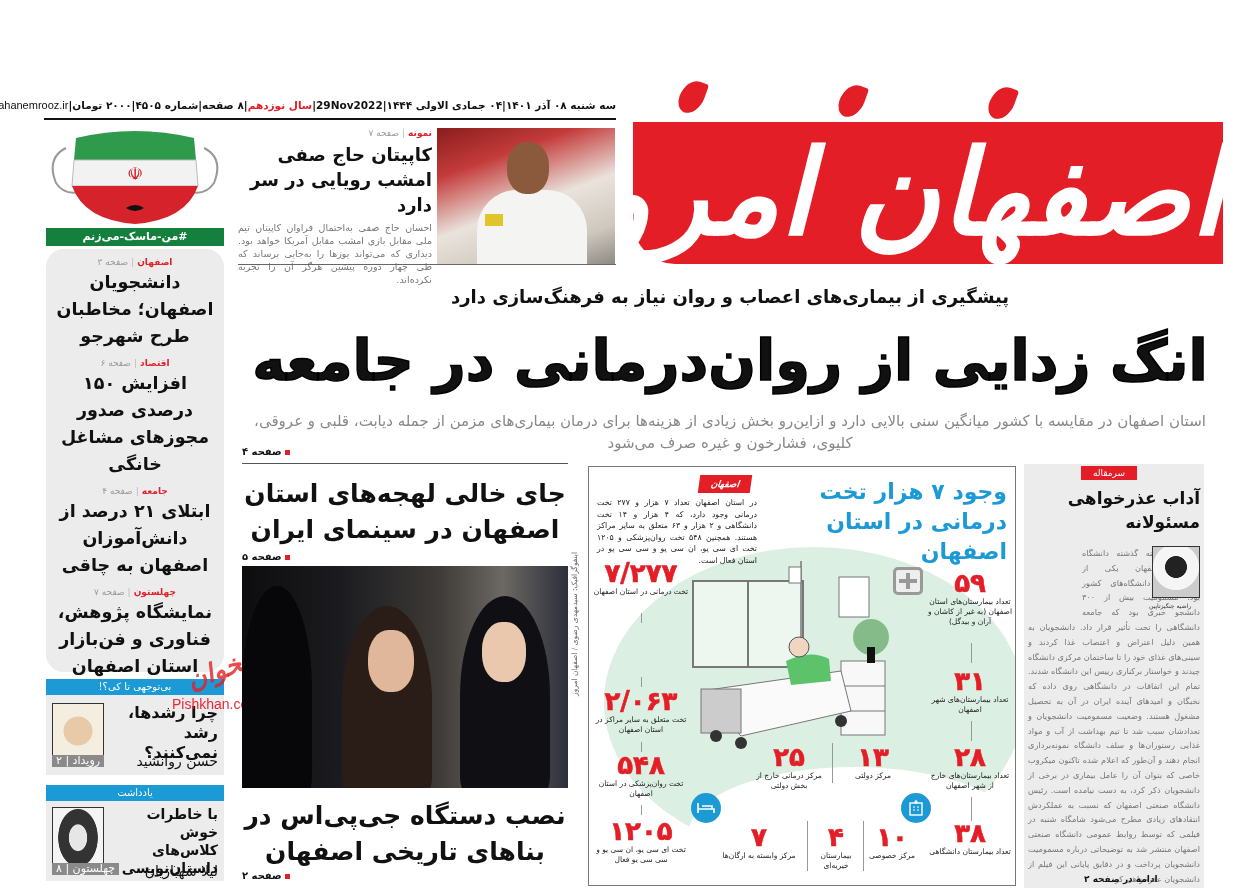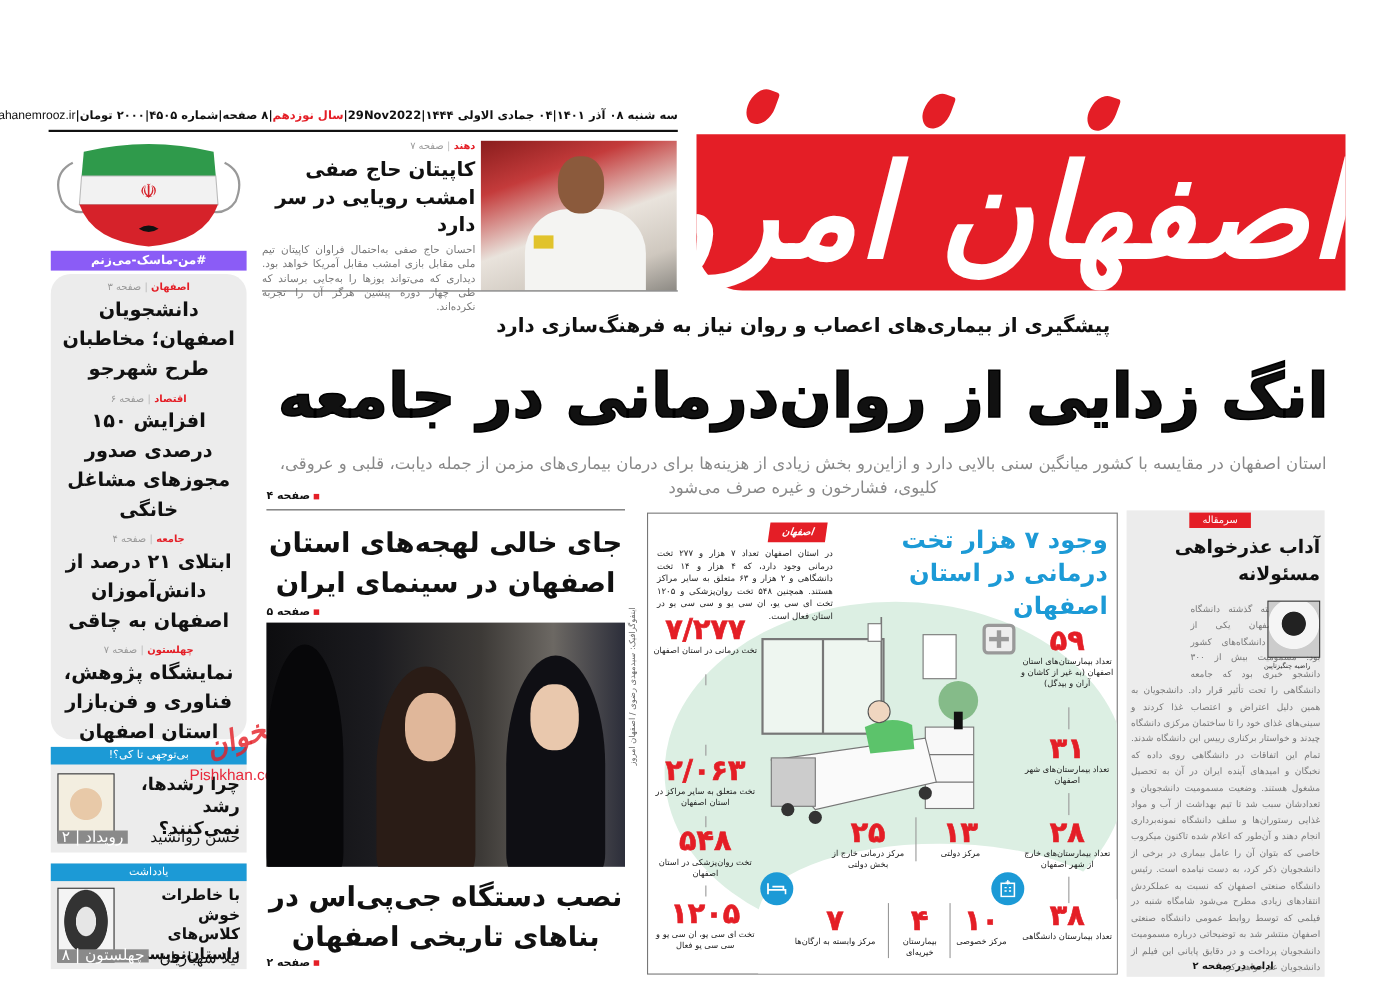--- a/index.html
+++ b/index.html
@@ -43,33 +43,33 @@
 
   .sport-block { position: absolute; left: 238px; top: 128px; width: 194px; text-align: right; }
   .sport-title { font-size: 18px; font-weight: bold; line-height: 25px; margin-top: 4px; }
   .sport-body { font-size: 9.5px; color: #777; line-height: 13px; margin-top: 4px; text-align: justify; }
   .rule-sport { position: absolute; left: 238px; top: 264px; width: 378px; height: 1px; background: #666; }
 
   
   .mask-art { position: absolute; left: 46px; top: 128px; width: 178px; height: 98px; }
   .mask-tag {
     position: absolute; left: 46px; top: 228px; width: 178px; height: 18px;
-    background: #8b5cf6; color: #fff; font-size: 11px; font-weight: bold; text-align: center; line-height: 18px;
+    background: #15803d; color: #fff; font-size: 11px; font-weight: bold; text-align: center; line-height: 18px;
   }
   .left-news { position: absolute; left: 46px; top: 249px; width: 178px; height: 423px; background: #ececec; border-radius: 18px; }
   .ln-item { text-align: center; padding: 0 6px; }
   .ln-item .kicker { display: block; text-align: center; padding-top: 8px; }
   .ln-title { font-size: 17.5px; font-weight: bold; line-height: 27px; margin-top: 2px; }
 
   .opinion-box { position: absolute; left: 46px; width: 178px; background: #ececec; }
   .op-head { height: 16px; background: #1c9ad6; color: #fff; font-size: 10px; font-weight: normal; text-align: center; line-height: 16px; }
   .op-photo { position: absolute; left: 6px; width: 52px; height: 62px; border: 1px solid #333; }
   .op-title { position: absolute; right: 6px; font-size: 16px; font-weight: bold; line-height: 20px; text-align: right; }
   .op-author { position: absolute; right: 6px; font-size: 14px; }
-  .op-page { position: absolute; left: 6px; height: 12px; padding: 0 4px; background: #8a8a8a; color: #fff; font-size: 14px; line-height: 12px; }
+  .op-page { position: absolute; left: 6px; height: 12px; padding: 0 4px; background: #8a8a8a; color: #fff; font-size: 11px; line-height: 12px; }
 
   .watermark { position: absolute; left: 168px; top: 650px; width: 120px; height: 70px; pointer-events: none; }
   .wm-fa { position: absolute; right: 8px; top: 0; color: rgba(228,30,38,0.8); font-family: "DejaVu Serif", serif; font-style: italic; font-size: 26px; font-weight: bold; transform: rotate(-20deg); }
   .wm-en { position: absolute; left: 4px; top: 46px; color: #e8283a; font-family: "Liberation Sans", sans-serif; font-size: 14px; direction: ltr; }
 
   
   .supertitle { position: absolute; left: 250px; top: 286px; width: 960px; text-align: center; font-size: 18px; font-weight: bold; }
   .headline { position: absolute; left: 250px; top: 322px; width: 960px; text-align: center;
     font-size: 56px; font-weight: 900; letter-spacing: -1px; line-height: 78px; -webkit-text-stroke: 1.5px #000; }
   .lead { position: absolute; left: 250px; top: 410px; width: 960px; text-align: center; font-size: 15px; color: #888; line-height: 22px; }
@@ -131,21 +131,21 @@
 </div>
 <div class="rule-top"></div>
 
 <div class="sport-photo">
   <div class="shirt"></div>
     <div class="head"></div>
     <div class="band"></div>
 </div>
 <div class="sport-block">
   <div class="kicker">
-    <span class="k-red">دهند</span><span class="k-sep">|</span><span>صفحه ۷</span>
+    <span class="k-red">نمونه</span><span class="k-sep">|</span><span>صفحه ۷</span>
   </div>
   <div class="sport-title">کاپیتان حاج صفی امشب رویایی در سر دارد</div>
   <div class="sport-body">احسان حاج صفی به‌احتمال فراوان کاپیتان تیم ملی مقابل بازی امشب مقابل آمریکا خواهد بود. دیداری که می‌تواند یوزها را به‌جایی برساند که طی چهار دوره پیشین هرگز آن را تجربه نکرده‌اند.</div>
 </div>
 <div class="rule-sport"></div>
 
 <svg class="mask-art" viewBox="0 0 178 98">
   <path d="M20 20 Q0 30 10 55 Q20 70 40 62" fill="none" stroke="#999" stroke-width="2"></path>
   <path d="M158 20 Q178 30 168 55 Q158 70 138 62" fill="none" stroke="#999" stroke-width="2"></path>
   <path d="M30 10 Q89 -4 148 10 L150 32 L28 32 Z" fill="#2f9a4b"></path>

